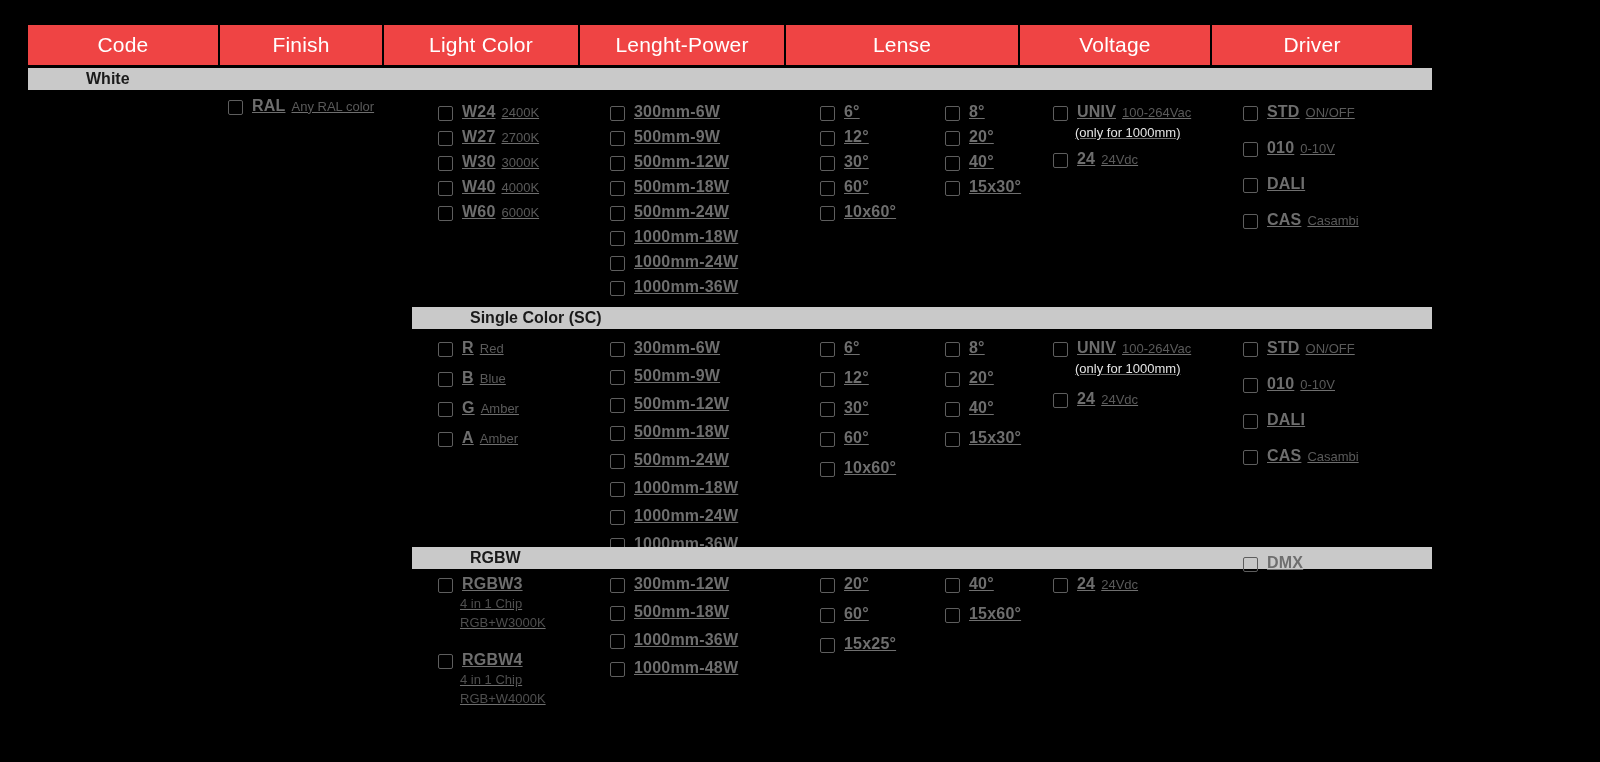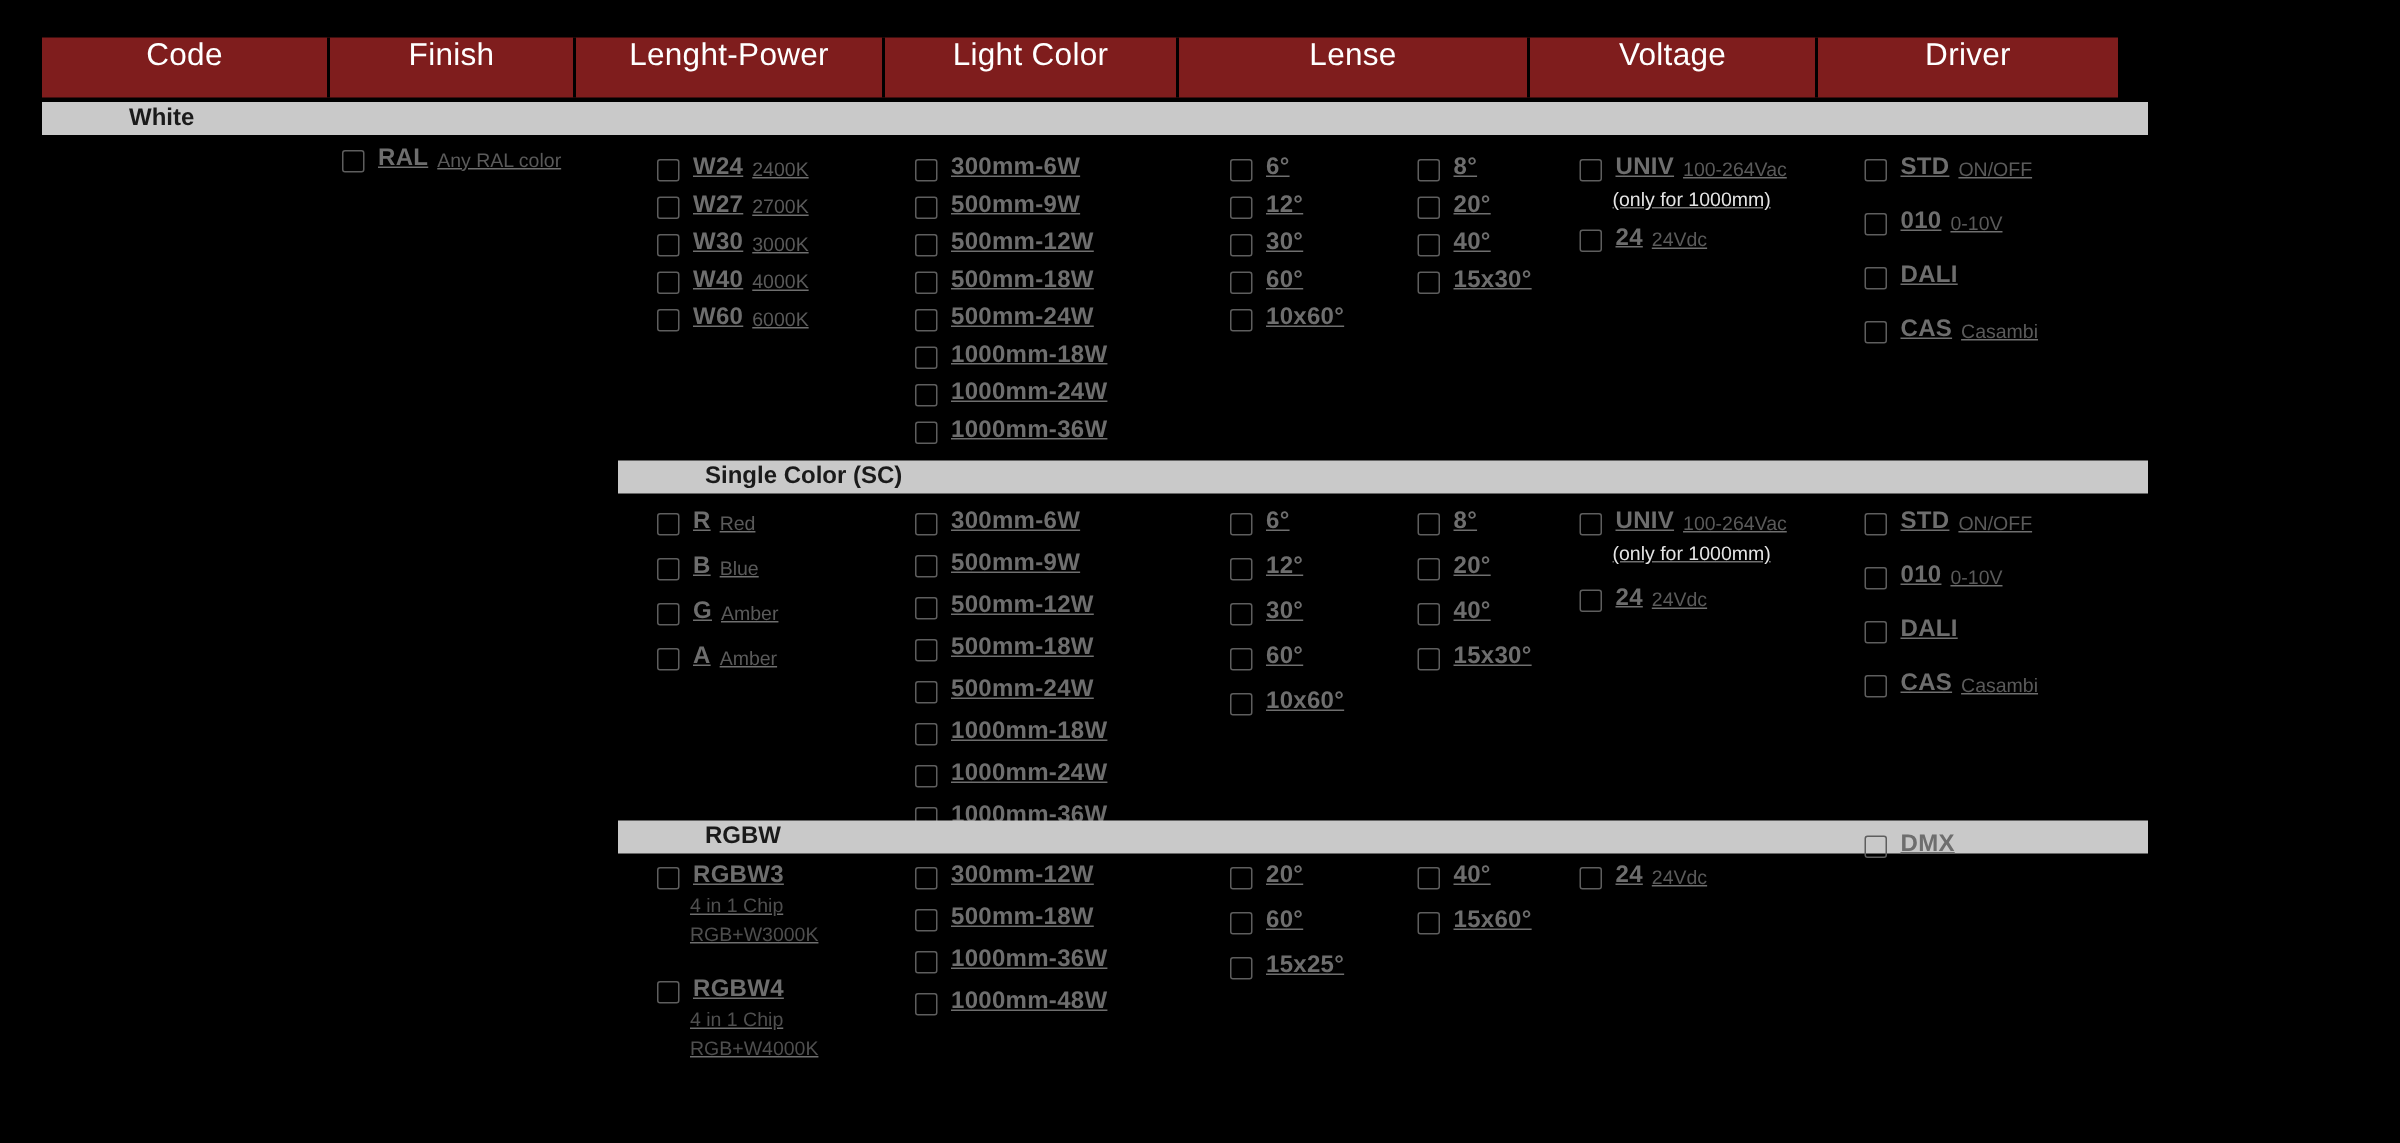--- a/index.html
+++ b/index.html
@@ -24,26 +24,26 @@
   
   .header-row {
     position: absolute;
     left: 28px;
     top: 25px;
     display: flex;
     height: 40px;
     width: 1404px;
   }
   .header-cell {
-    background: #7f1d1d;
+    background: #ef4444;
     border-right: 2px solid #000;
     color: #ffffff;
     font-size: 21px;
     display: flex;
-    align-items: flex-start;
+    align-items: center;
     justify-content: center;
     letter-spacing: 0.2px;
   }
   .header-cell:last-child { border-right: none; }
 
   
   .group-bar {
     position: absolute;
     height: 22px;
     background: #c9c9c9;
@@ -118,25 +118,25 @@
 
 <div class="sheet">
 
   <div class="header-row">
     <div class="header-cell" style="width:190px">
         <span>Code</span>
       </div>
     <div class="header-cell" style="width:162px">
         <span>Finish</span>
       </div>
+    <div class="header-cell" style="width:194px">
+        <span>Light Color</span>
+      </div>
     <div class="header-cell" style="width:204px">
         <span>Lenght-Power</span>
-      </div>
-    <div class="header-cell" style="width:194px">
-        <span>Light Color</span>
       </div>
     <div class="header-cell" style="width:232px">
         <span>Lense</span>
       </div>
     <div class="header-cell" style="width:190px">
         <span>Voltage</span>
       </div>
     <div class="header-cell" style="width:200px">
         <span>Driver</span>
       </div>

